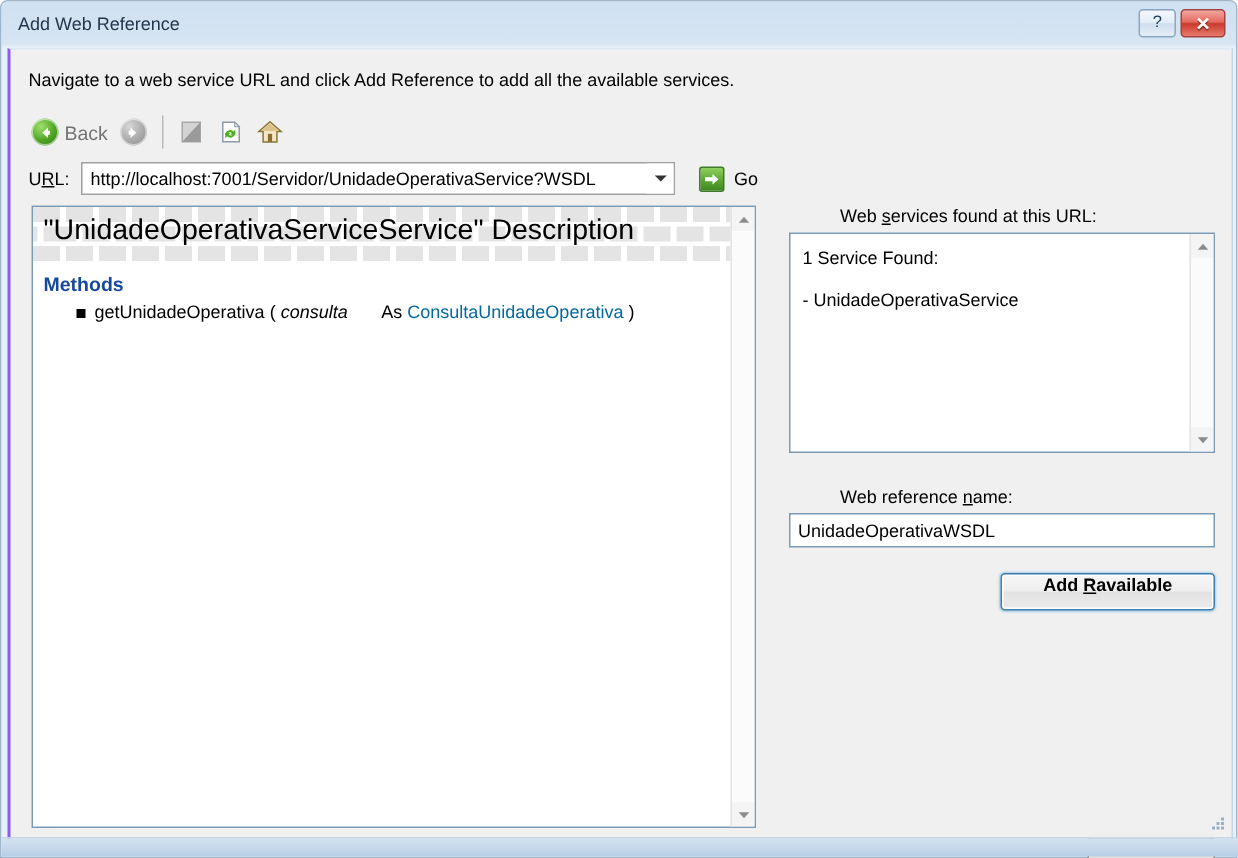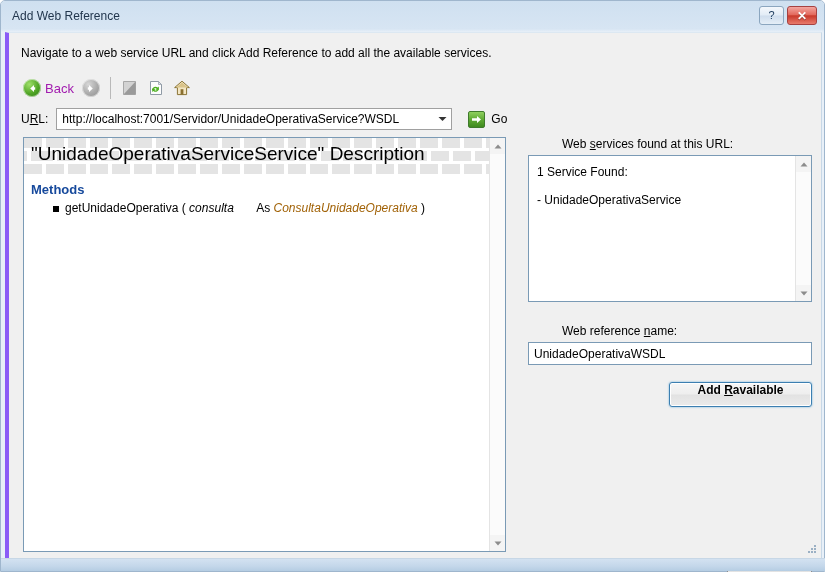--- a/index.html
+++ b/index.html
@@ -78,21 +78,21 @@
     text-shadow: 0 1px 0 rgba(0,0,0,.35);
   }
 
   
   .client {
     position: absolute;
     left: 4px; top: 31px;
     width: 817px; height: 528px;
     background: #f0f0f0;
     box-sizing: border-box;
-    border-left: 4px solid #8b5cf6;
+    border-left: 2px solid #8b5cf6;
     border-right: 1px solid #c7d7e6;
     border-top: 1px solid #dce8f2;
   }
   .bottom-strip {
     position: absolute;
     left: 0; bottom: 0;
     width: 825px; height: 13px;
     background: linear-gradient(to bottom, #d3e2f1 0%, #c4d7ea 60%, #b5cde3 100%);
     border-top: 1px solid #c7d7e6;
     box-sizing: border-box;
@@ -118,21 +118,21 @@
   .tb-item {
     display: flex;
     align-items: center;
     height: 28px;
     padding: 0 4px;
     cursor: default;
   }
   .tb-label {
     font-size: 13px;
     margin-left: 4px;
-    color: #a21caf;
+    color: #737373;
   }
   .tb-sep {
     width: 1px; height: 22px;
     background: #b9b9b9;
     margin: 0 6px;
   }
   .circ {
     width: 18px; height: 18px;
     border-radius: 50%;
     display: flex;
@@ -267,21 +267,21 @@
     content: "";
     position: absolute;
     left: -12px; top: 6px;
     width: 6px; height: 6px;
     background: #000;
   }
   .m-name { font-weight: normal; color: #000; }
   .m-paren { color: #000; }
   .m-arg { font-style: italic; color: #000; }
   .m-as { color: #000; margin-left: 19px; }
-  .m-type { color: #a16207; font-style: italic; }
+  .m-type { color: #0369a1; }
 
   
   .vscroll {
     position: absolute;
     top: 0; right: 0;
     width: 16px; height: 100%;
     background: #f4f4f4;
     border-left: 1px solid #e4e4e4;
     box-sizing: border-box;
   }

